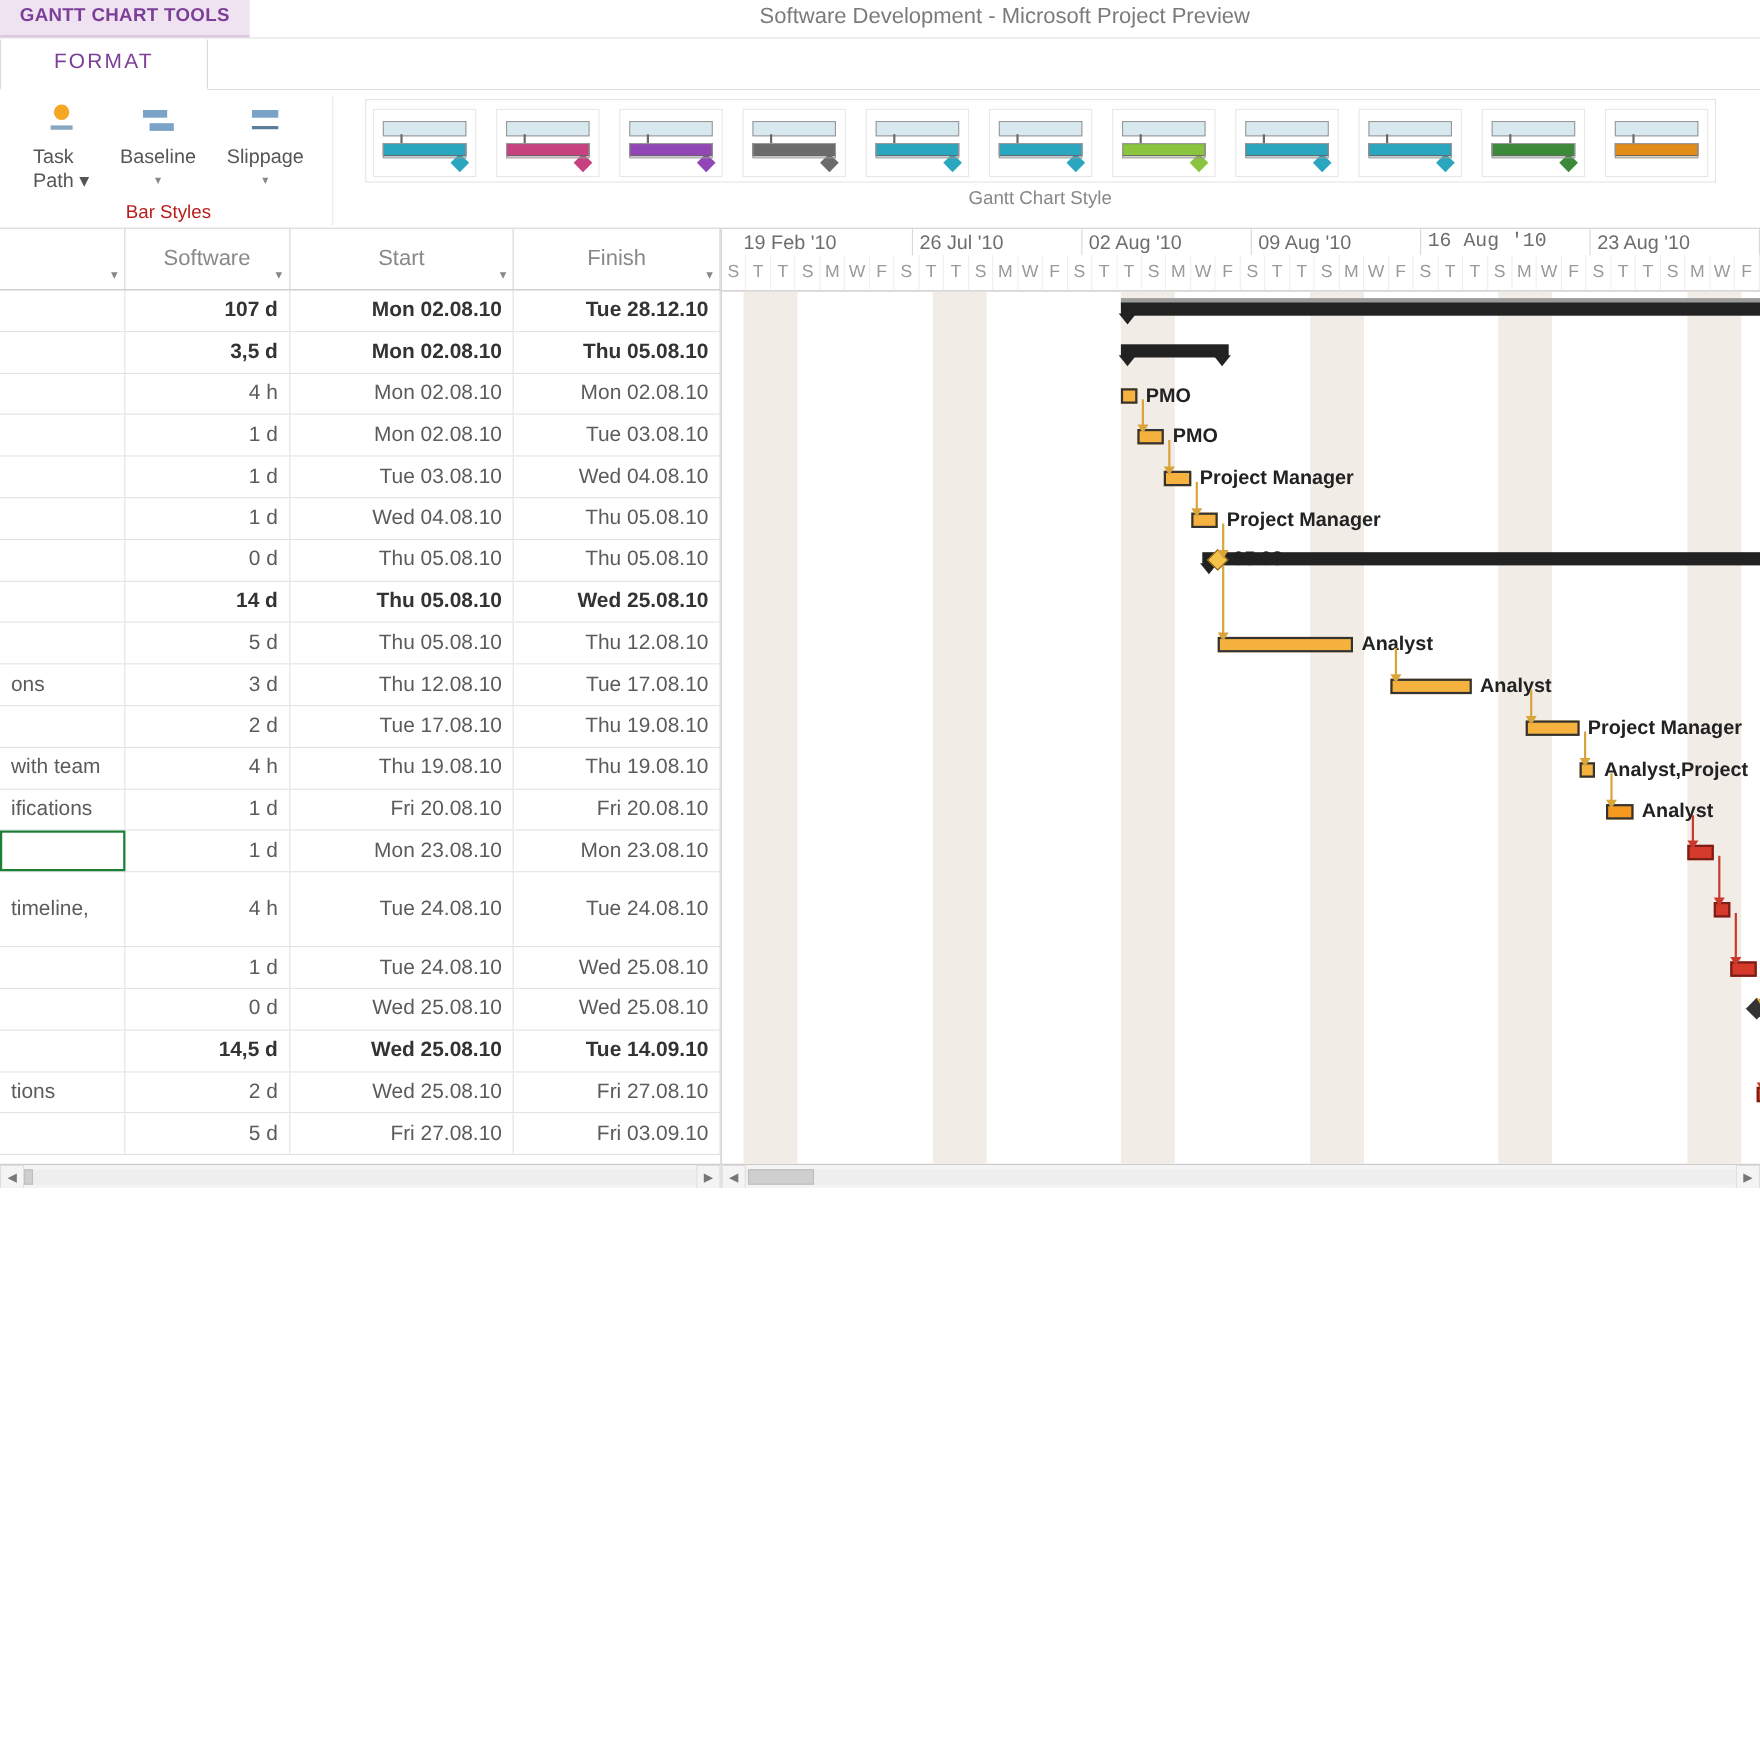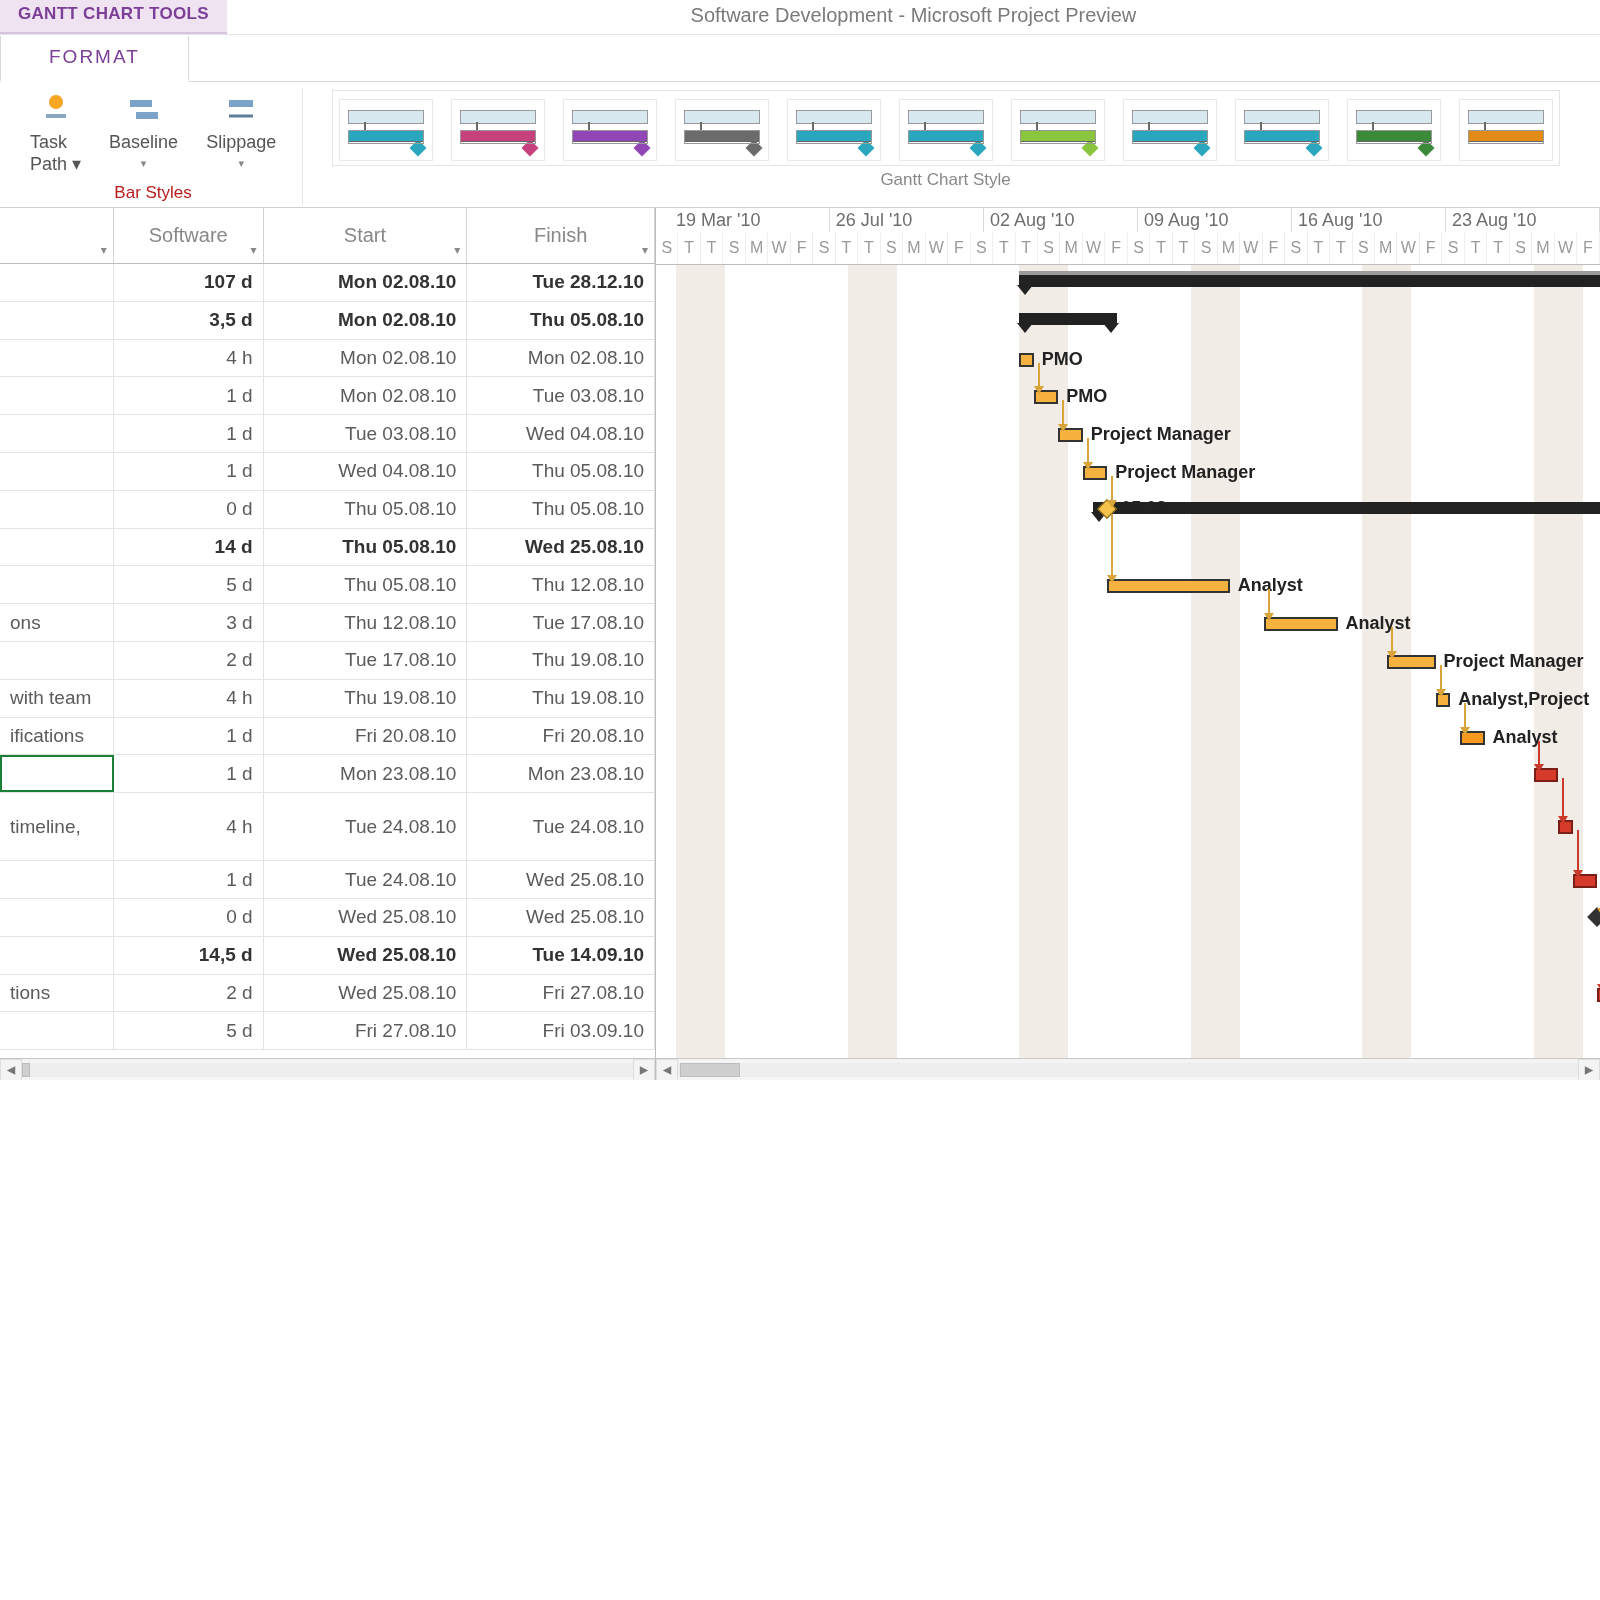--- a/index.html
+++ b/index.html
@@ -343,25 +343,25 @@
         <div class="track">
             <div class="thumb" style="left:0;width:8px;"></div>
           </div>
         <div class="arrow">▸</div>
       </div>
     </div>
 
     <div class="right">
       <div class="tl-head">
         <div class="tl-weeks" id="tl-weeks">
-            <div class="tl-week" style="width: 192px; padding-left: 20px;">19 Mar '10</div>
+            <div class="tl-week" style="width: 192px; padding-left: 20px;">19 Feb '10</div>
             <div class="tl-week" style="width: 171.5px; text-align: center;">26 Jul '10</div>
             <div class="tl-week" style="width: 171.5px;">02 Aug '10</div>
             <div class="tl-week" style="width: 171.5px;">09 Aug '10</div>
-            <div class="tl-week" style="width: 171.5px;">16 Aug '10</div>
+            <div class="tl-week" style="width: 171.5px; font-family: Liberation Mono, monospace;">16 Aug '10</div>
             <div class="tl-week" style="width: 171.5px;">23 Aug '10</div>
           </div>
         <div class="tl-days" id="tl-days">
             <div class="tl-day" style="width: 24.5px;">S</div>
             <div class="tl-day" style="width: 24.5px;">T</div>
             <div class="tl-day" style="width: 24.5px;">T</div>
             <div class="tl-day" style="width: 24.5px;">S</div>
             <div class="tl-day" style="width: 24.5px;">M</div>
             <div class="tl-day" style="width: 24.5px;">W</div>
             <div class="tl-day" style="width: 24.5px;">F</div>

